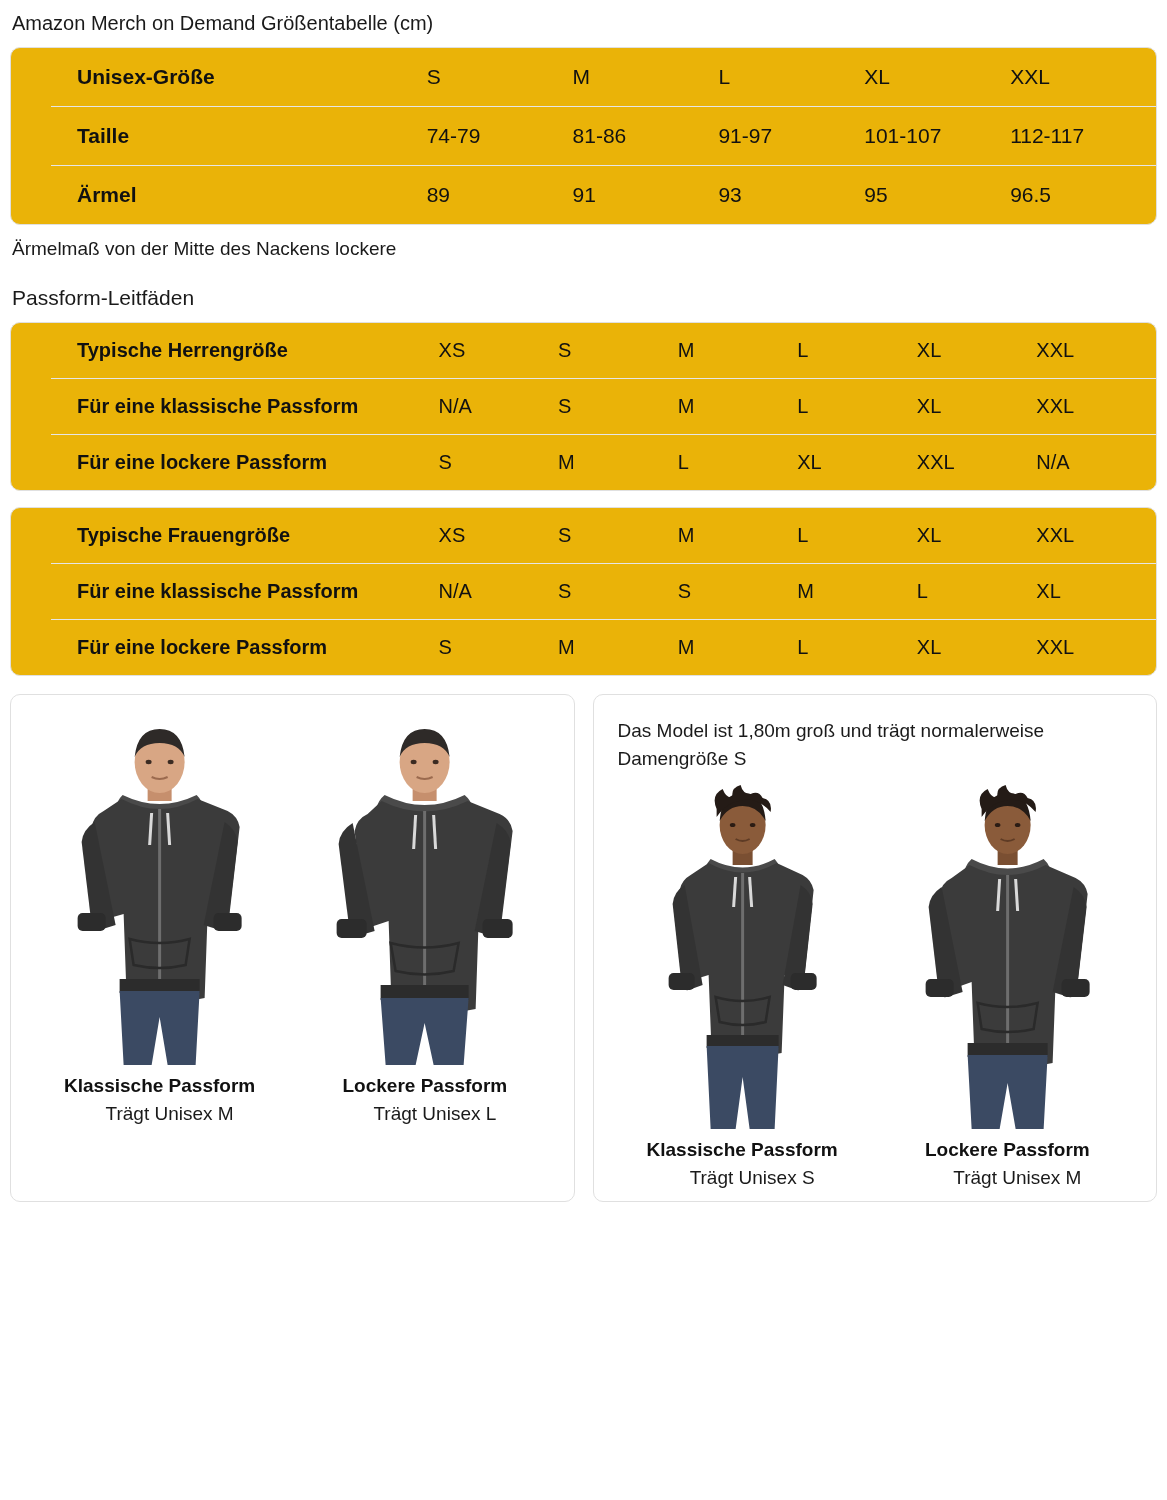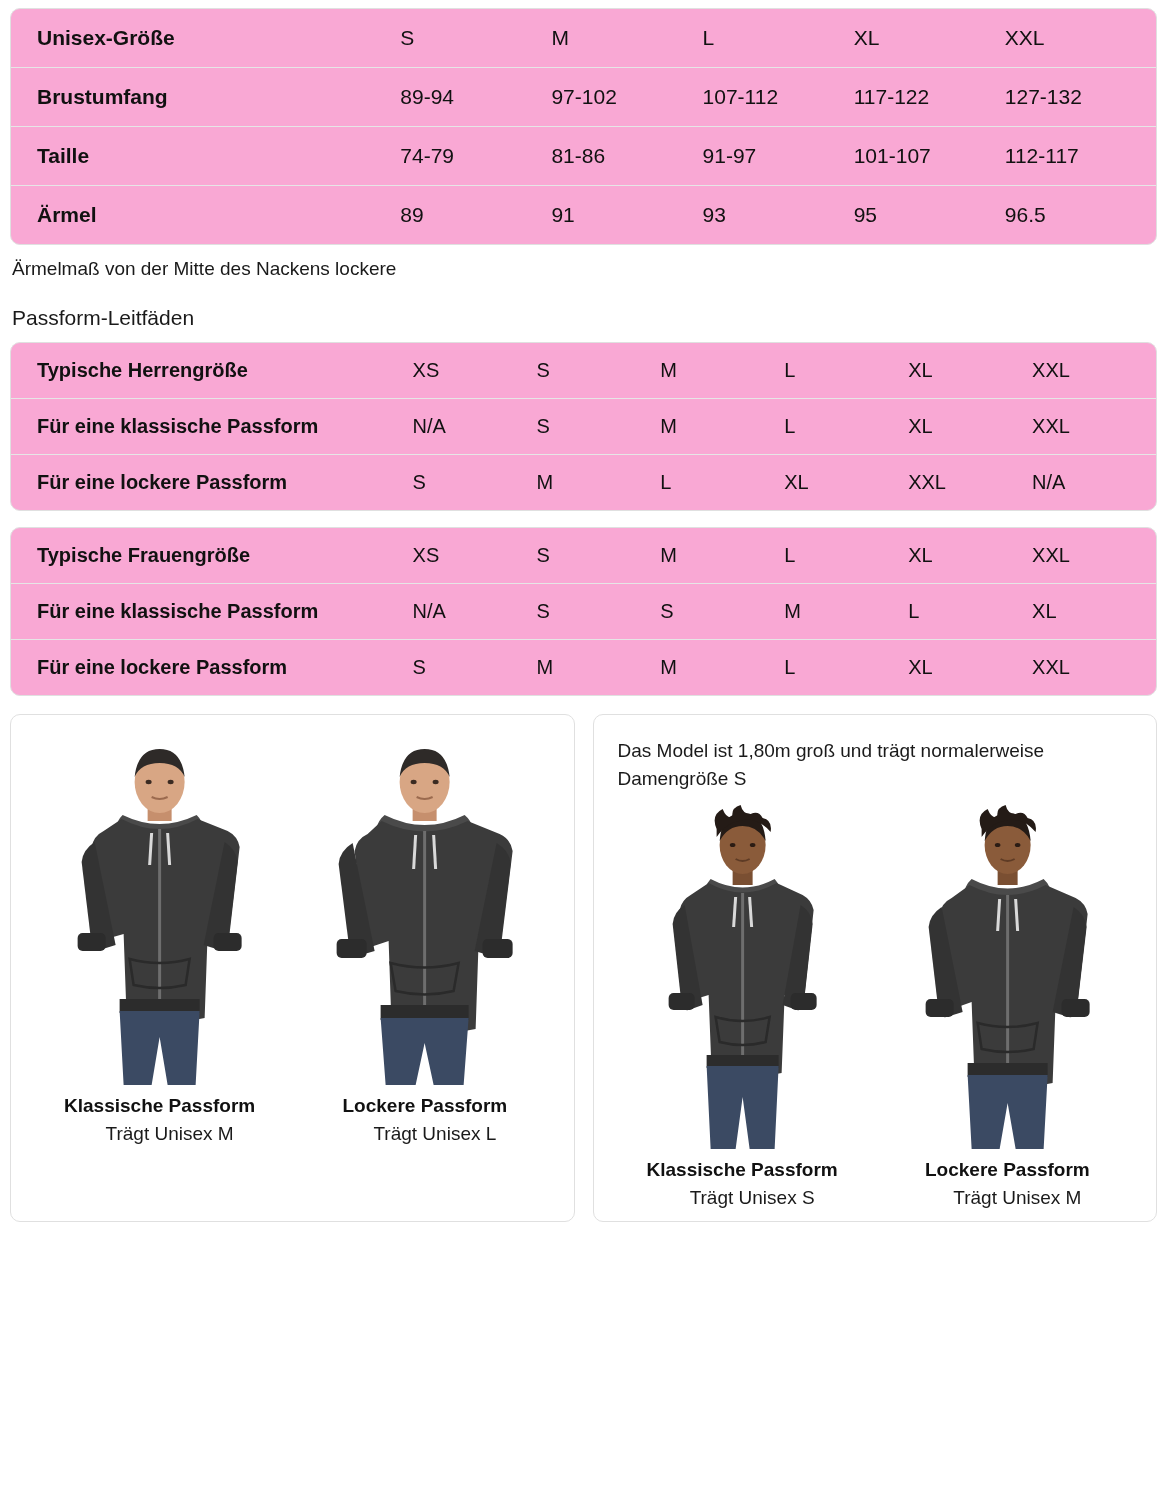--- a/index.html
+++ b/index.html
@@ -22,21 +22,22 @@
   .title {
     font-size: 20px;
     color: #1a1a1a;
     margin: 4px 0 12px 2px;
     font-weight: 400;
   }
   .card {
     border: 1px solid #e0e0e0;
     border-radius: 10px;
     overflow: hidden;
-    background: #f9a8d4;
+    background: #eab308;
+    padding-left: 40px;
   }
   table {
     width: 100%;
     border-collapse: collapse;
     table-layout: fixed;
   }
   .sizetable tr + tr td { border-top: 1px solid #e6e6e6; }
   .sizetable td {
     padding: 17px 0 17px 0;
     font-size: 21px;
@@ -123,47 +124,40 @@
     text-align: center;
     color: #1a1a1a;
     margin-left: 20px;
   }
 </style>
 </head>
 <body>
 
 <div class="page">
 
+  <div class="title">Amazon Merch on Demand Größentabelle (cm)</div>
 
   <div class="card">
     <table class="sizetable main-chart">
       <colgroup>
         <col class="c0">
           <col class="cx">
           <col class="cx">
           <col class="cx">
           <col class="cx">
           <col class="cx">
       </colgroup>
       <tbody>
         <tr>
           <td class="label">Unisex-Größe</td>
           <td>S</td>
           <td>M</td>
           <td>L</td>
           <td>XL</td>
           <td>XXL</td>
-        </tr>
-        <tr>
-          <td class="label">Brustumfang</td>
-          <td>89-94</td>
-          <td>97-102</td>
-          <td>107-112</td>
-          <td>117-122</td>
-          <td>127-132</td>
         </tr>
         <tr>
           <td class="label">Taille</td>
           <td>74-79</td>
           <td>81-86</td>
           <td>91-97</td>
           <td>101-107</td>
           <td>112-117</td>
         </tr>
         <tr>

